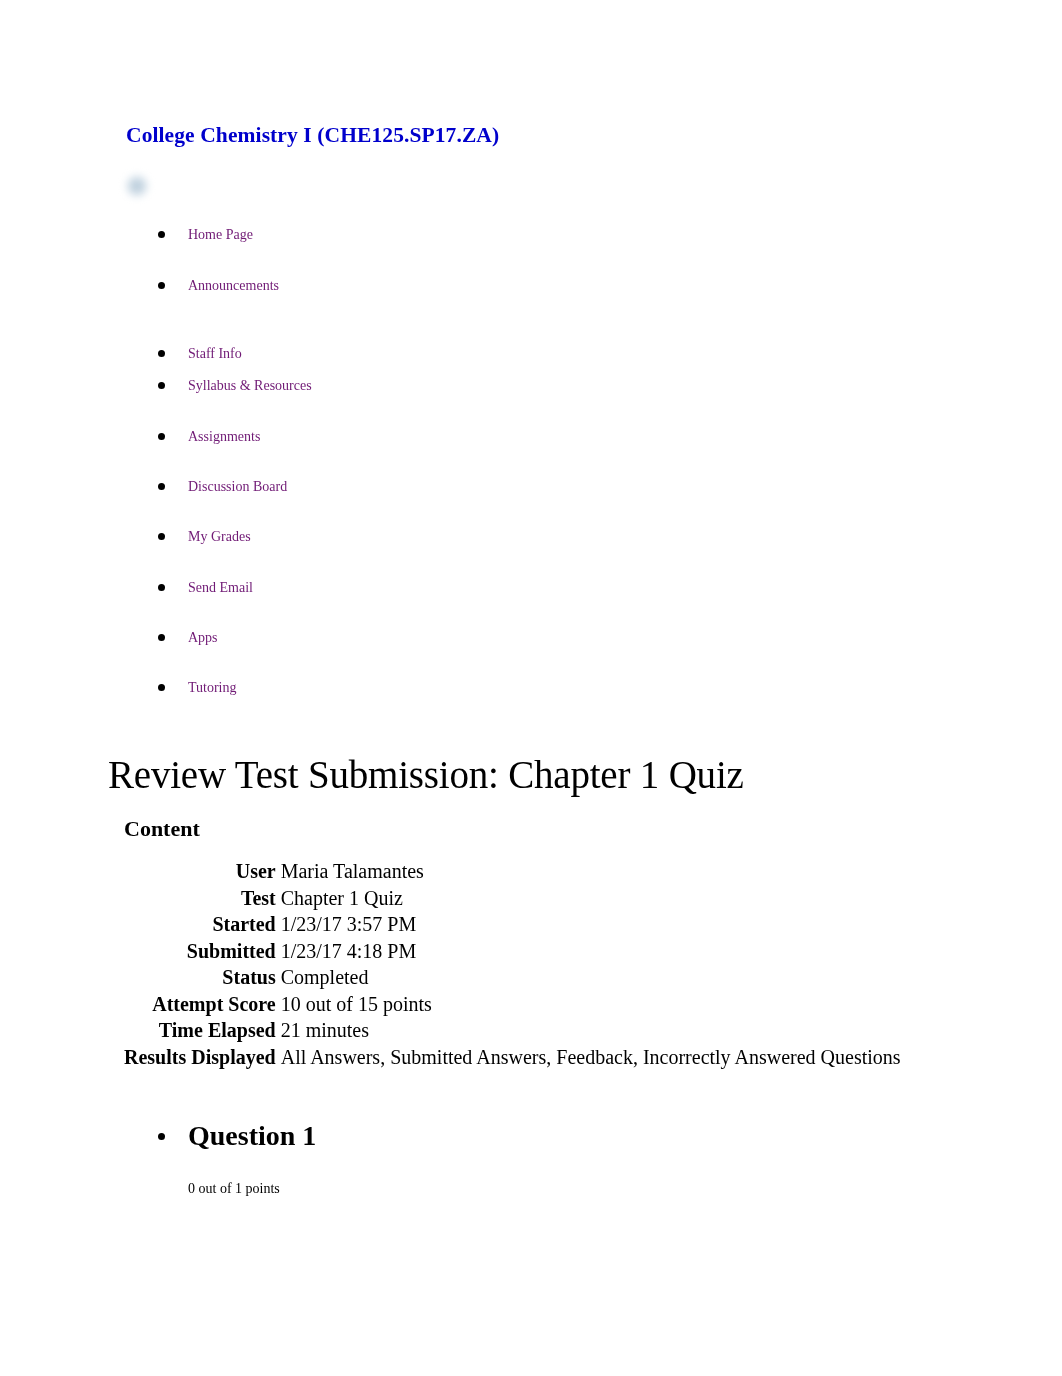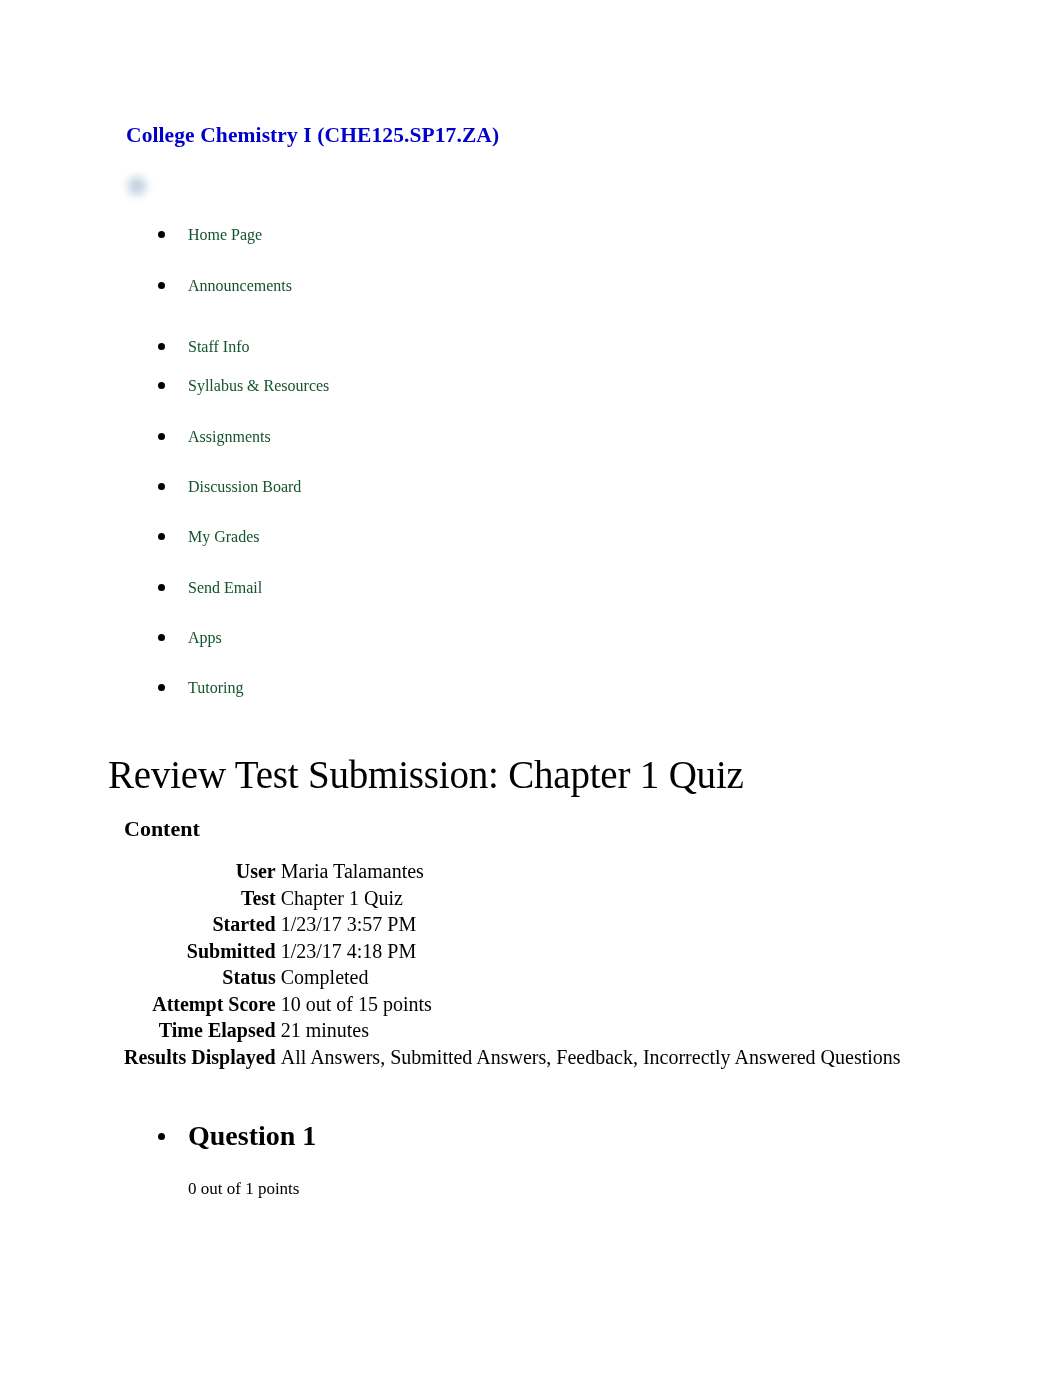--- a/index.html
+++ b/index.html
@@ -74,22 +74,22 @@
     top: 9px;
     width: 7px;
     height: 7px;
     border-radius: 50%;
     background: #000000;
   }
   .nav-link {
     position: absolute;
     left: 36px;
     top: 0;
-    font-size: 16px;
-    color: #14532d;
+    font-size: 14px;
+    color: #701a75;
     text-decoration: none;
     white-space: nowrap;
     line-height: 26px;
   }
 
   
   .page-title {
     position: absolute;
     left: 108px;
     top: 726px;
@@ -153,21 +153,21 @@
     top: 0;
     font-size: 28px;
     font-weight: bold;
     white-space: nowrap;
     line-height: 28px;
   }
   .q-points {
     position: absolute;
     left: 36px;
     top: 54px;
-    font-size: 17px;
+    font-size: 14px;
     white-space: nowrap;
     line-height: 26px;
   }
 </style>
 </head>
 <body>
 
 <div class="page">
 
   <div class="course-title">College Chemistry I (CHE125.SP17.ZA)</div>
@@ -176,21 +176,21 @@
 
   <ul class="nav-list" id="nav-list">
       <li class="nav-item" style="top: 222px;">
         <span class="nav-bullet"></span>
         <a class="nav-link" href="#">Home Page</a>
       </li>
       <li class="nav-item" style="top: 273px;">
         <span class="nav-bullet"></span>
         <a class="nav-link" href="#">Announcements</a>
       </li>
-      <li class="nav-item" style="top: 334px; text-align: right;">
+      <li class="nav-item" style="top: 341px; text-align: right;">
         <span class="nav-bullet"></span>
         <a class="nav-link" href="#">Staff Info</a>
       </li>
       <li class="nav-item" style="top: 373px;">
         <span class="nav-bullet"></span>
         <a class="nav-link" href="#">Syllabus &amp; Resources</a>
       </li>
       <li class="nav-item" style="top: 424px;">
         <span class="nav-bullet"></span>
         <a class="nav-link" href="#">Assignments</a>

